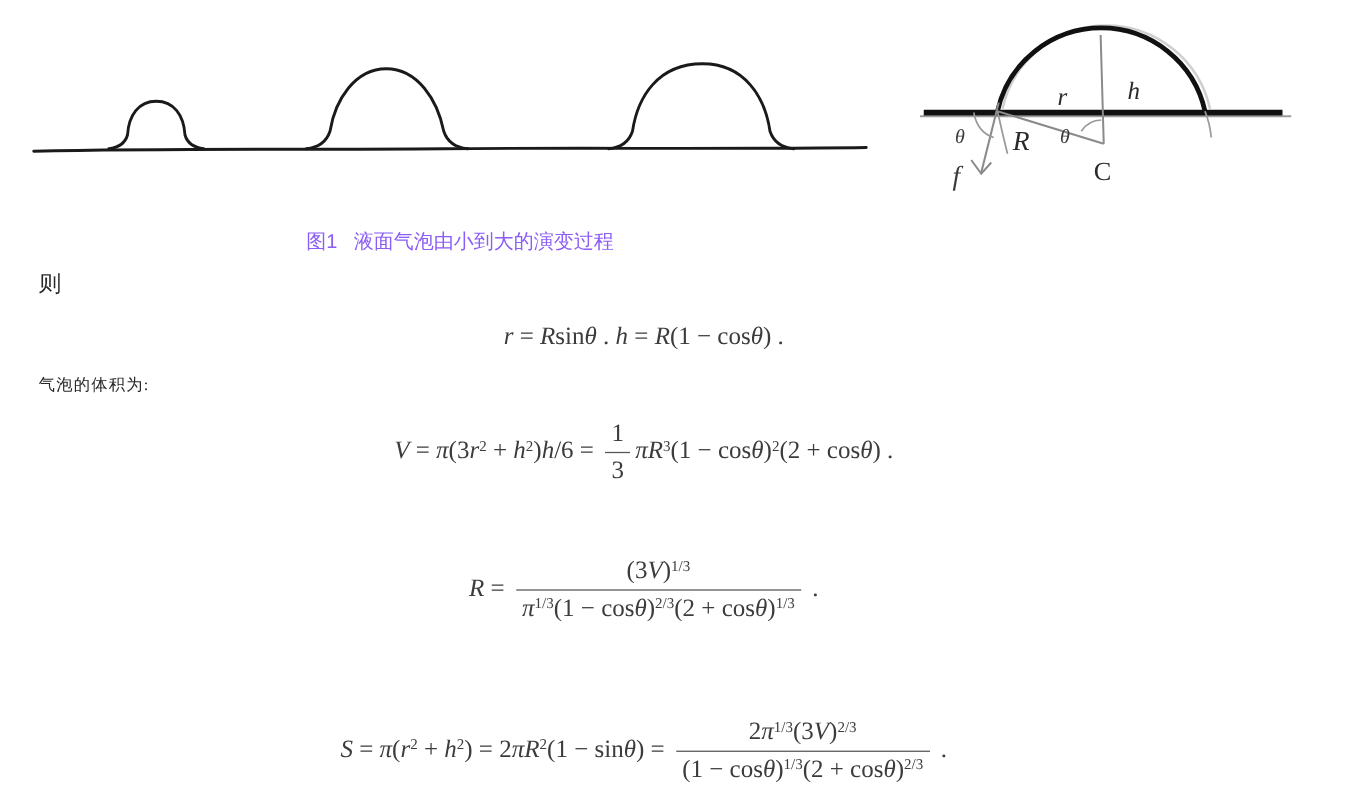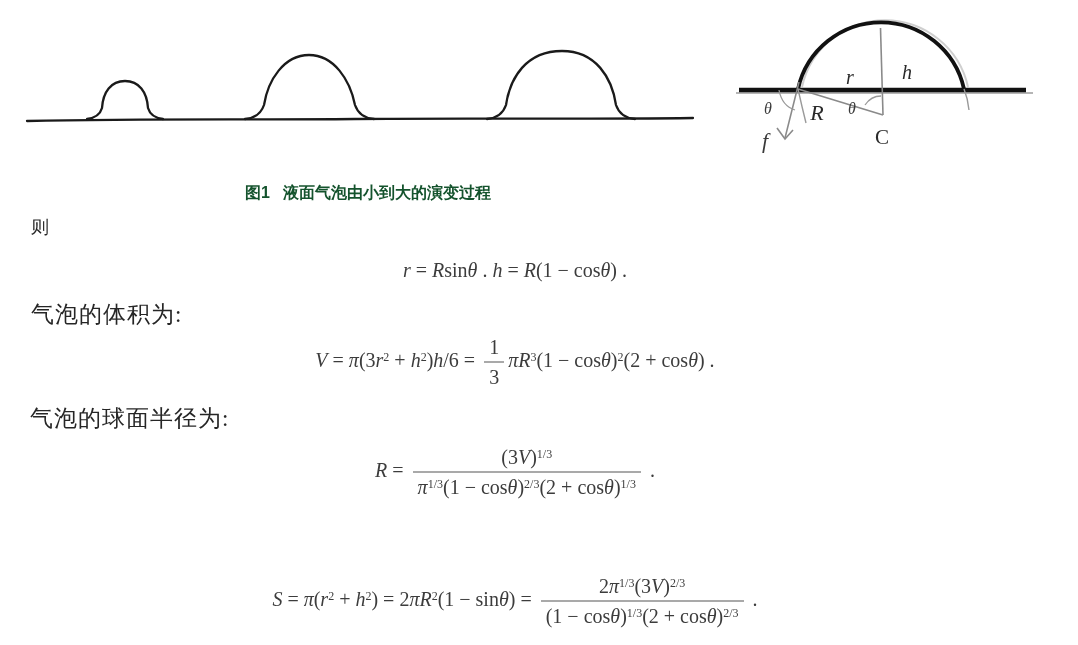--- a/index.html
+++ b/index.html
@@ -1,22 +1,22 @@
 <!DOCTYPE html>
 <html><head>
 <meta charset="utf-8">
 <style>
   html,body{margin:0;padding:0;background:#fff;}
   .page{position:relative;width:1078px;height:645px;background:#ffffff;overflow:hidden;
         font-family:"Liberation Serif","DejaVu Serif",serif;color:#2f2f2f;}
   .figsvg{position:absolute;}
-  .caption{position:absolute;font-weight:bold;font-size:16px;color:#14532d;white-space:nowrap;
+  .caption{position:absolute;font-weight:normal;font-size:16px;color:#8b5cf6;white-space:nowrap;
            font-family:"Liberation Sans","DejaVu Sans",sans-serif;}
   .caption .cap-num{margin-right:13px;}
-  .cjk{position:absolute;font-size:23px;color:#262626;white-space:nowrap;letter-spacing:1px;}
+  .cjk{position:absolute;font-size:13px;color:#262626;white-space:nowrap;letter-spacing:1px;}
   .formula-row{position:absolute;left:0;width:1030px;text-align:center;transform:translateY(-50%);
                font-size:20px;color:#3c3c3c;white-space:nowrap;}
   .mi{font-style:italic;}
   .mn{font-style:normal;}
   .msup{font-size:12px;vertical-align:0.5em;letter-spacing:0;}
   .frac{display:inline-block;vertical-align:middle;text-align:center;margin:0 4px;}
   .frac>.num{display:block;padding:0 5px 3px;border-bottom:1.4px solid #555;}
   .frac>.den{display:block;padding:3px 5px 0;}
   svg text{font-family:"Liberation Serif","DejaVu Serif",serif;}
 </style>
@@ -60,20 +60,19 @@
     <text x="147" y="136" font-size="21" fill="#2a2a2a" text-anchor="middle">C</text>
     <text x="30" y="140" font-size="22" font-style="italic" fill="#3a3a3a" text-anchor="middle">f</text>
   </svg>
 
   <div class="caption" style="left:245px;top:183px;">
     <span class="cap-num">图1</span><span>液面气泡由小到大的演变过程</span>
   </div>
 
   <div class="cjk" style="left:31px;top:215px;font-size:18px;">则</div>
   <div class="cjk" style="left:31px;top:299px;">气泡的体积为:</div>
-  <div class="cjk" style="left:30px;top:403px;">气泡的球面半径为:</div>
 
   <div class="formula-row" style="top:270px;"><span class="mi">r</span><span class="mn"> = </span><span class="mi">R</span><span class="mn">sin</span><span class="mi">θ</span><span class="mn"> . </span><span class="mi">h</span><span class="mn"> = </span><span class="mi">R</span><span class="mn">(1 − cos</span><span class="mi">θ</span><span class="mn">) .</span></div>
   <div class="formula-row" style="top:362px;"><span class="mi">V</span><span class="mn"> = </span><span class="mi">π</span><span class="mn">(3</span><span class="mi">r</span><span class="msup">2</span><span class="mn"> + </span><span class="mi">h</span><span class="msup">2</span><span class="mn">)</span><span class="mi">h</span><span class="mn">/6 = </span><span class="frac"><span class="num"><span class="mn">1</span></span><span class="den"><span class="mn">3</span></span></span><span class="mi">π</span><span class="mi">R</span><span class="msup">3</span><span class="mn">(1 − cos</span><span class="mi">θ</span><span class="mn">)</span><span class="msup">2</span><span class="mn">(2 + cos</span><span class="mi">θ</span><span class="mn">) .</span></div>
   <div class="formula-row" style="top:472px;"><span class="mi">R</span><span class="mn"> = </span><span class="frac"><span class="num"><span class="mn">(3</span><span class="mi">V</span><span class="mn">)</span><span class="msup">1/3</span></span><span class="den"><span class="mi">π</span><span class="msup">1/3</span><span class="mn">(1 − cos</span><span class="mi">θ</span><span class="mn">)</span><span class="msup">2/3</span><span class="mn">(2 + cos</span><span class="mi">θ</span><span class="mn">)</span><span class="msup">1/3</span></span></span><span class="mn"> .</span></div>
   <div class="formula-row" style="top:601px;"><span class="mi">S</span><span class="mn"> = </span><span class="mi">π</span><span class="mn">(</span><span class="mi">r</span><span class="msup">2</span><span class="mn"> + </span><span class="mi">h</span><span class="msup">2</span><span class="mn">) = 2</span><span class="mi">π</span><span class="mi">R</span><span class="msup">2</span><span class="mn">(1 − sin</span><span class="mi">θ</span><span class="mn">) = </span><span class="frac"><span class="num"><span class="mn">2</span><span class="mi">π</span><span class="msup">1/3</span><span class="mn">(3</span><span class="mi">V</span><span class="mn">)</span><span class="msup">2/3</span></span><span class="den"><span class="mn">(1 − cos</span><span class="mi">θ</span><span class="mn">)</span><span class="msup">1/3</span><span class="mn">(2 + cos</span><span class="mi">θ</span><span class="mn">)</span><span class="msup">2/3</span></span></span><span class="mn"> .</span></div>
 
 </div>
 
 </body></html>

